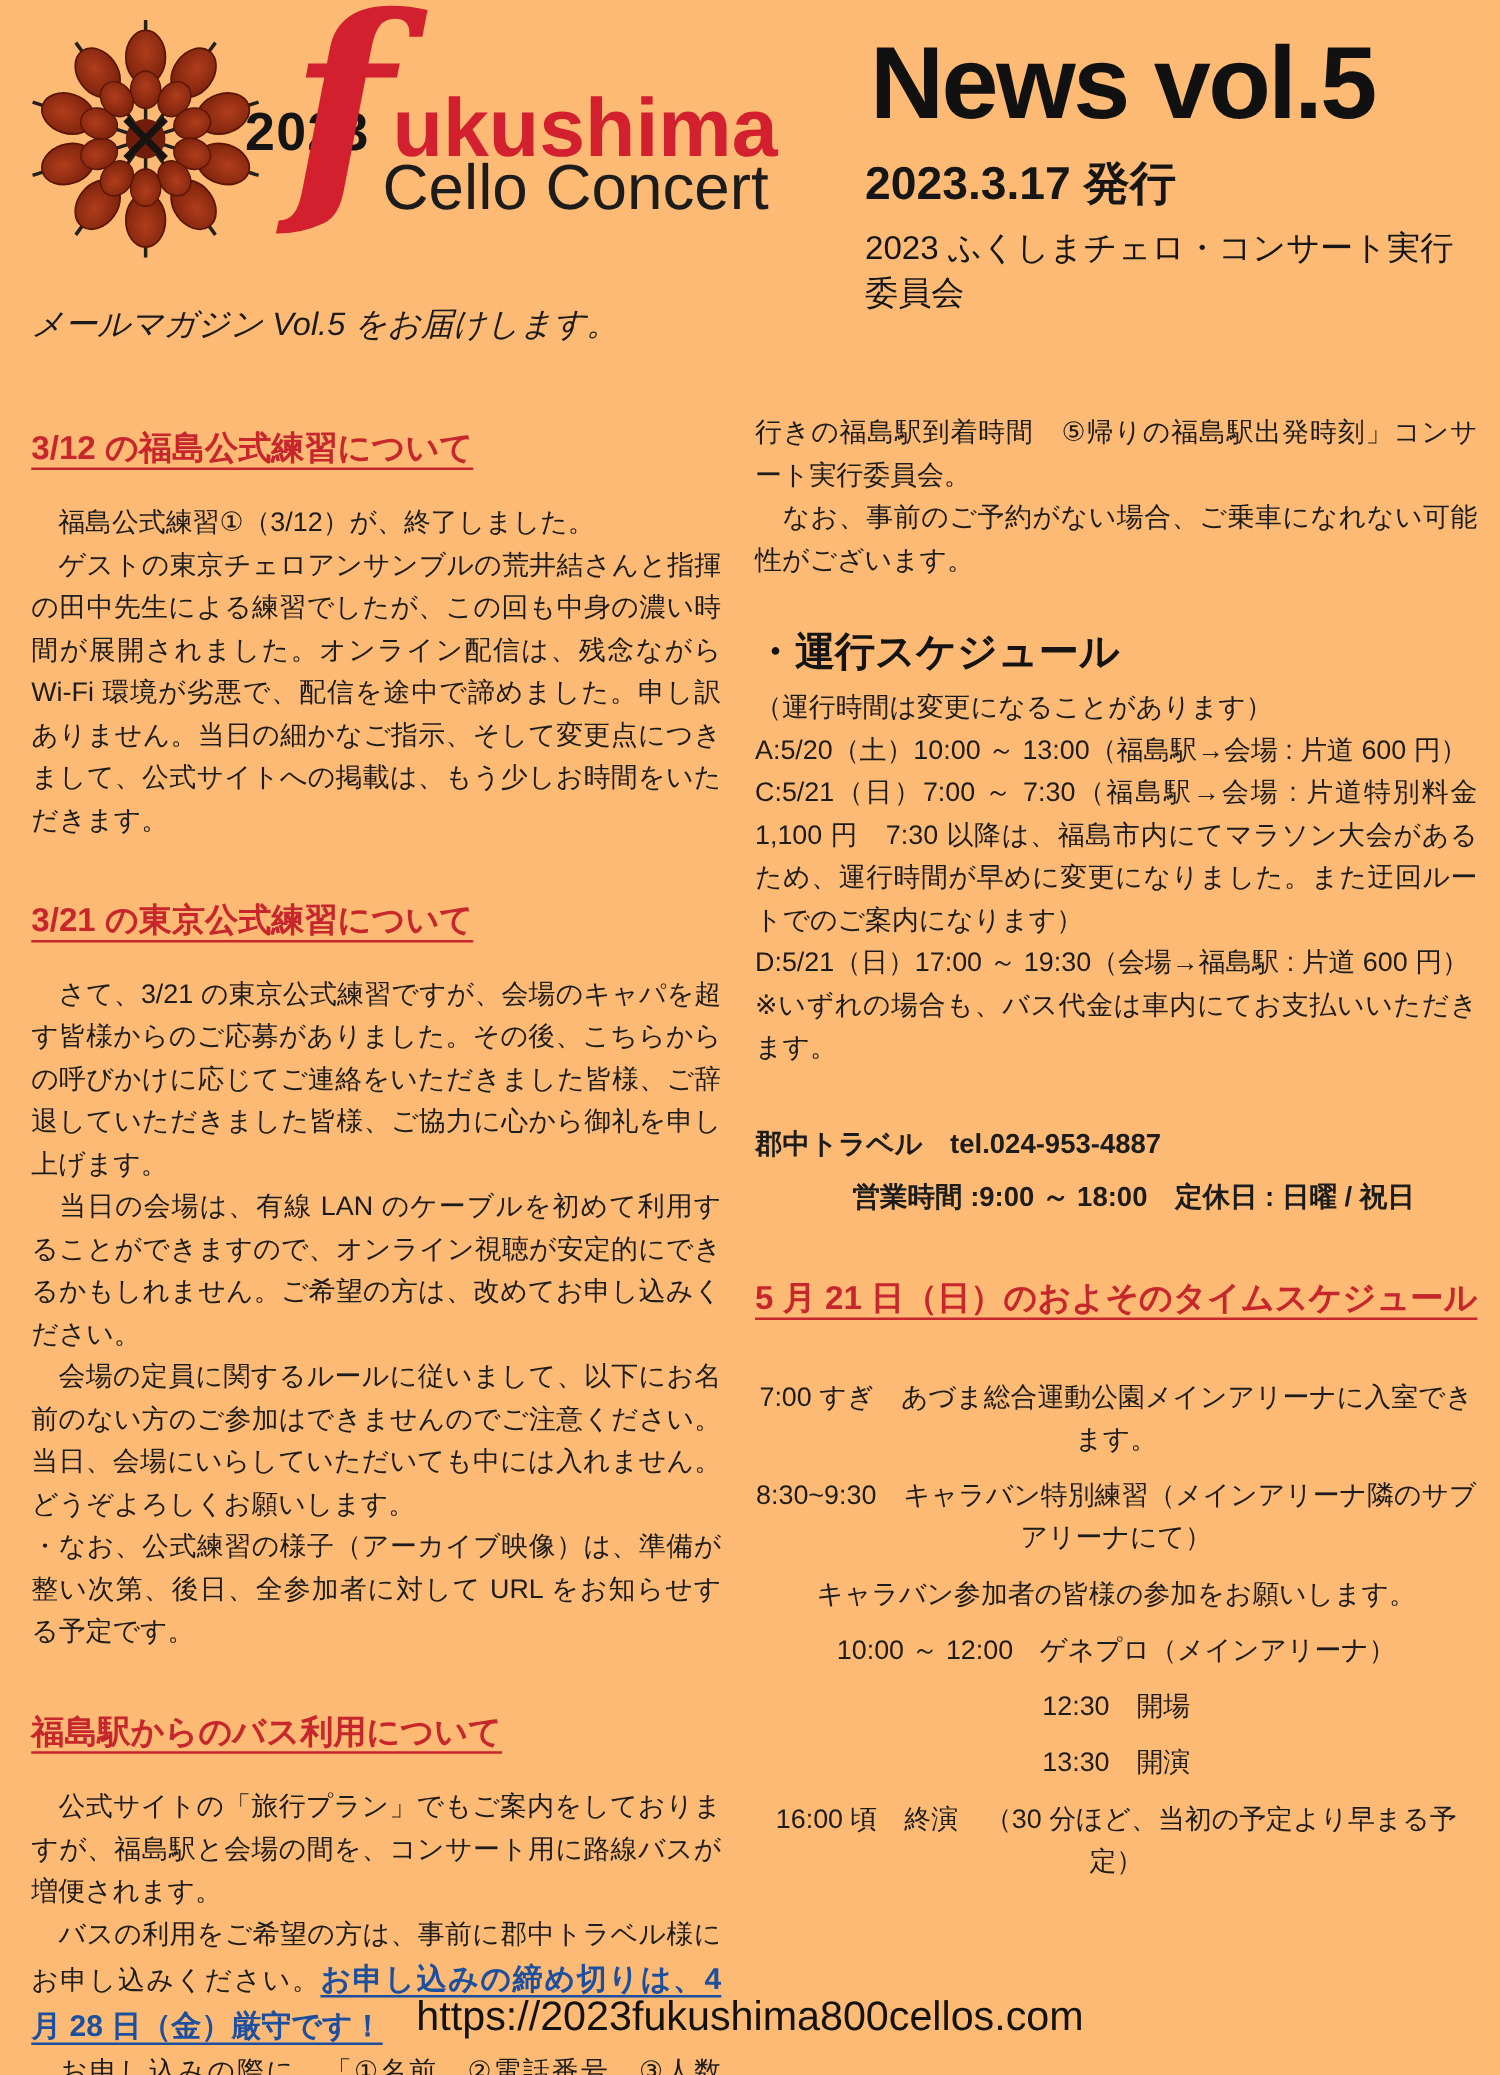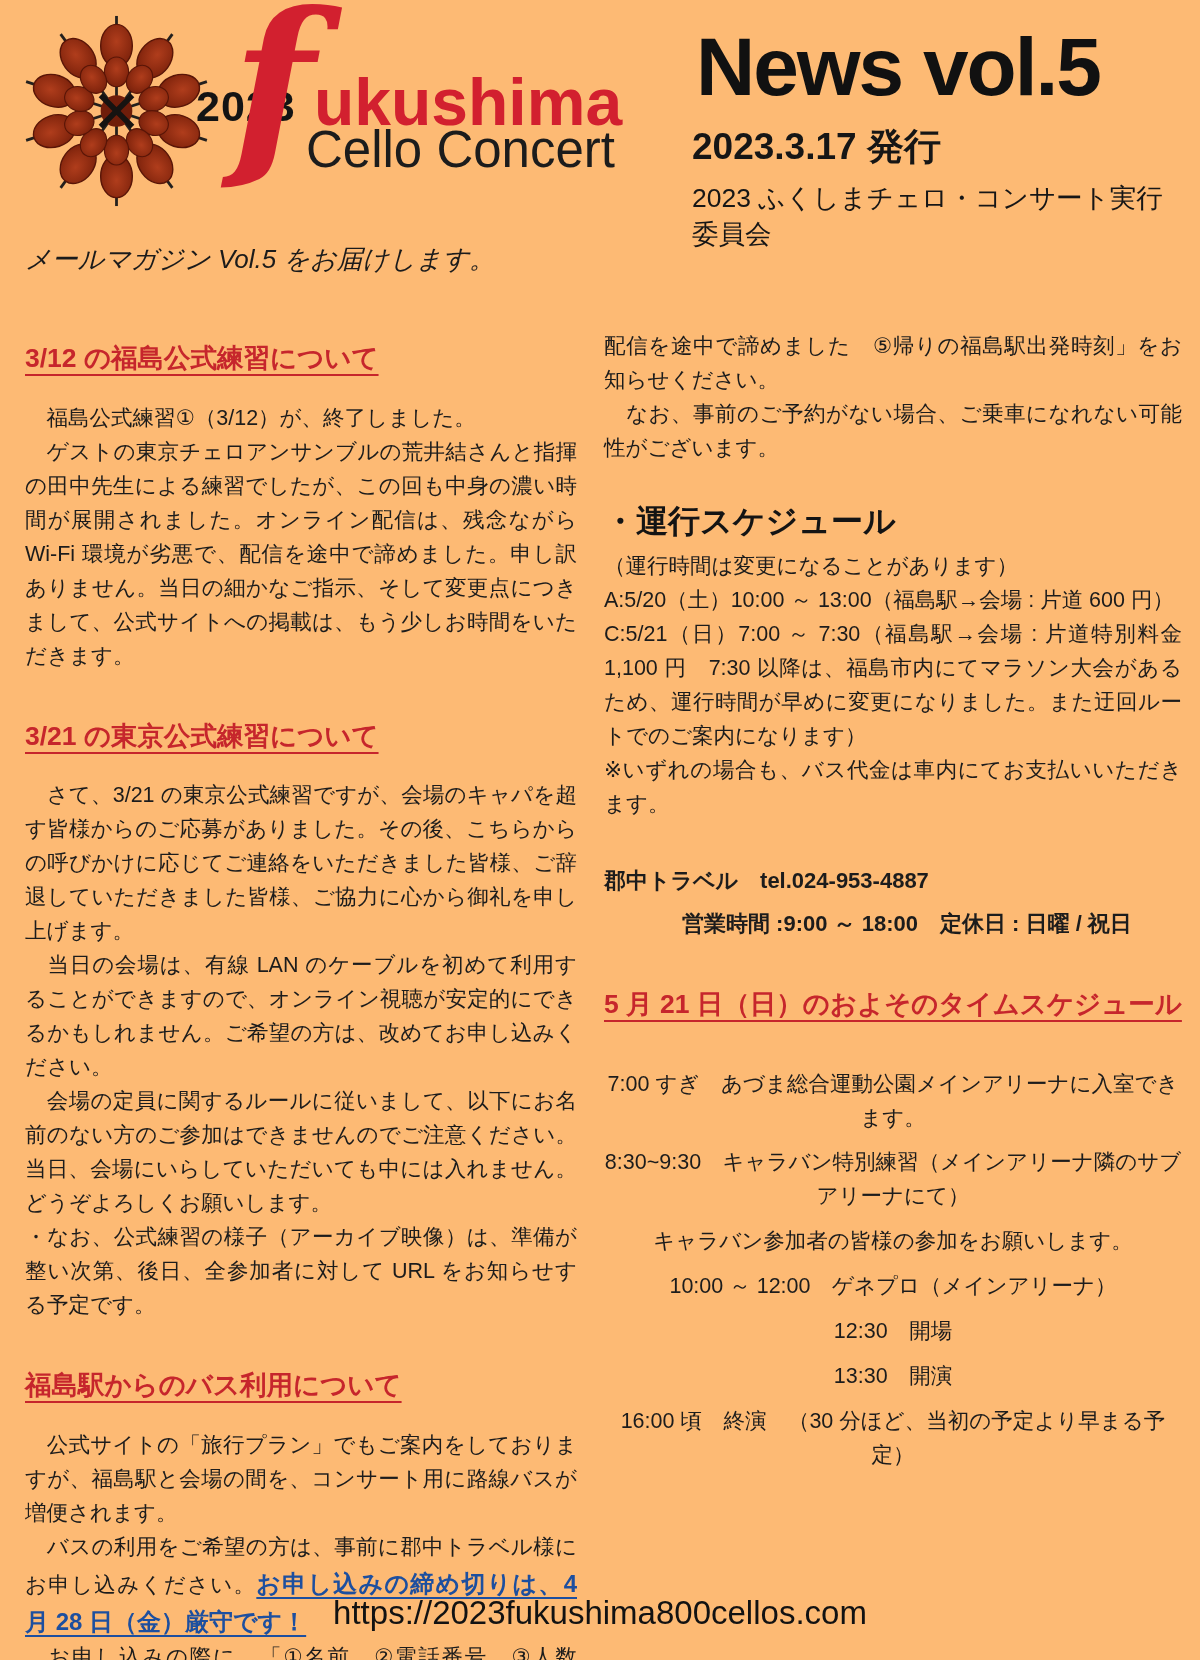--- a/index.html
+++ b/index.html
@@ -138,27 +138,28 @@
     <p class="body-p">　会場の定員に関するルールに従いまして、以下にお名前のない方のご参加はできませんのでご注意ください。当日、会場にいらしていただいても中には入れません。どうぞよろしくお願いします。</p>
     <p class="body-p">・なお、公式練習の様子（アーカイブ映像）は、準備が整い次第、後日、全参加者に対して URL をお知らせする予定です。</p>
 
     <h2 class="red-h">福島駅からのバス利用について</h2>
     <p class="body-p">　公式サイトの「旅行プラン」でもご案内をしておりますが、福島駅と会場の間を、コンサート用に路線バスが増便されます。</p>
     <p class="body-p"><span>　バスの利用をご希望の方は、事前に郡中トラベル様にお申し込みください。</span><span class="blue-em">お申し込みの締め切りは、4 月 28 日（金）厳守です！</span></p>
     <p class="body-p">　お申し込みの際に、「①名前　②電話番号　③人数　④</p>
   </div>
 
   <div class="col col-right">
-    <p class="body-p">配信を途中で諦めました　⑤帰りの福島駅出発時刻」をお知らせください。</p>
+    <p class="body-p">行きの福島駅到着時間　⑤帰りの福島駅出発時刻」コンサート実行委員会。</p>
     <p class="body-p">　なお、事前のご予約がない場合、ご乗車になれない可能性がございます。</p>
 
     <h3 class="sched-h">・運行スケジュール</h3>
     <div class="sched-line">（運行時間は変更になることがあります）</div>
     <div class="sched-line">A:5/20（土）10:00 ～ 13:00（福島駅→会場 : 片道 600 円）</div>
     <div class="sched-line">C:5/21（日）7:00 ～ 7:30（福島駅→会場 : 片道特別料金 1,100 円　7:30 以降は、福島市内にてマラソン大会があるため、運行時間が早めに変更になりました。また迂回ルートでのご案内になります）</div>
+    <div class="sched-line">D:5/21（日）17:00 ～ 19:30（会場→福島駅 : 片道 600 円）</div>
     <div class="sched-line">※いずれの場合も、バス代金は車内にてお支払いいただきます。</div>
 
     <div class="travel">
       <div>郡中トラベル　tel.024-953-4887</div>
       <div class="travel-line2">営業時間 :9:00 ～ 18:00　定休日 : 日曜 / 祝日</div>
     </div>
 
     <h2 class="red-h tt-heading">5 月 21 日（日）のおよそのタイムスケジュール</h2>
 
     <div class="tt-items">

